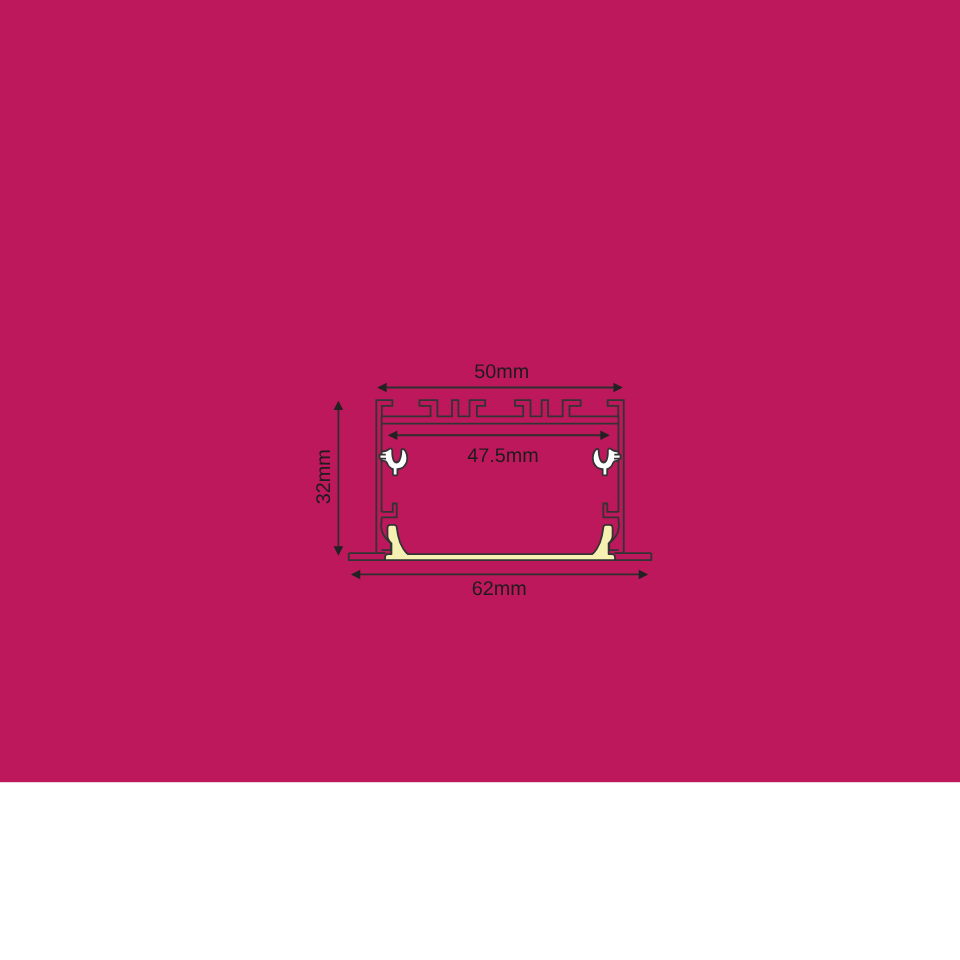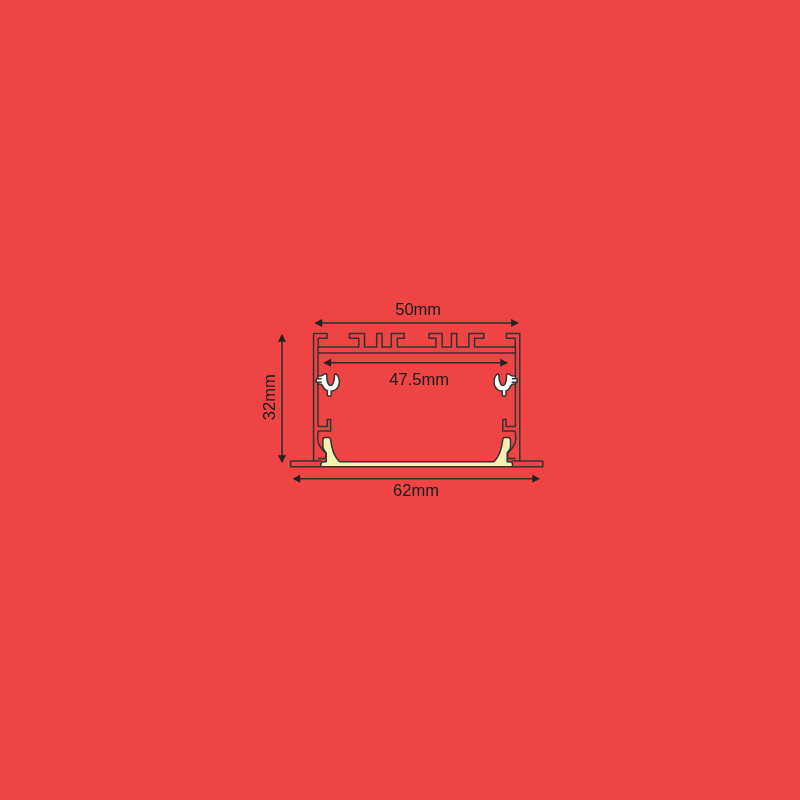--- a/index.html
+++ b/index.html
@@ -1,16 +1,16 @@
 <!DOCTYPE html>
 <html><head>
 <meta charset="utf-8">
 <style>
   html,body{margin:0;padding:0;background:#ffffff;}
-  .wrap{width:800px;height:800px;position:relative;background:#ef4444;}
+  .wrap{width:800px;height:652px;position:relative;background:#be185d;}
   text{font-family:"Liberation Sans",sans-serif;fill:#1c1c1c;}
 </style>
 </head>
 <body>
 <div class="wrap">
 <svg width="800" height="800" viewBox="0 0 800 800" xmlns="http://www.w3.org/2000/svg">
   <defs>
 
     <g id="halfprofile" fill="none" stroke="#333333" stroke-width="1.5" stroke-linejoin="miter" stroke-linecap="butt">
 

